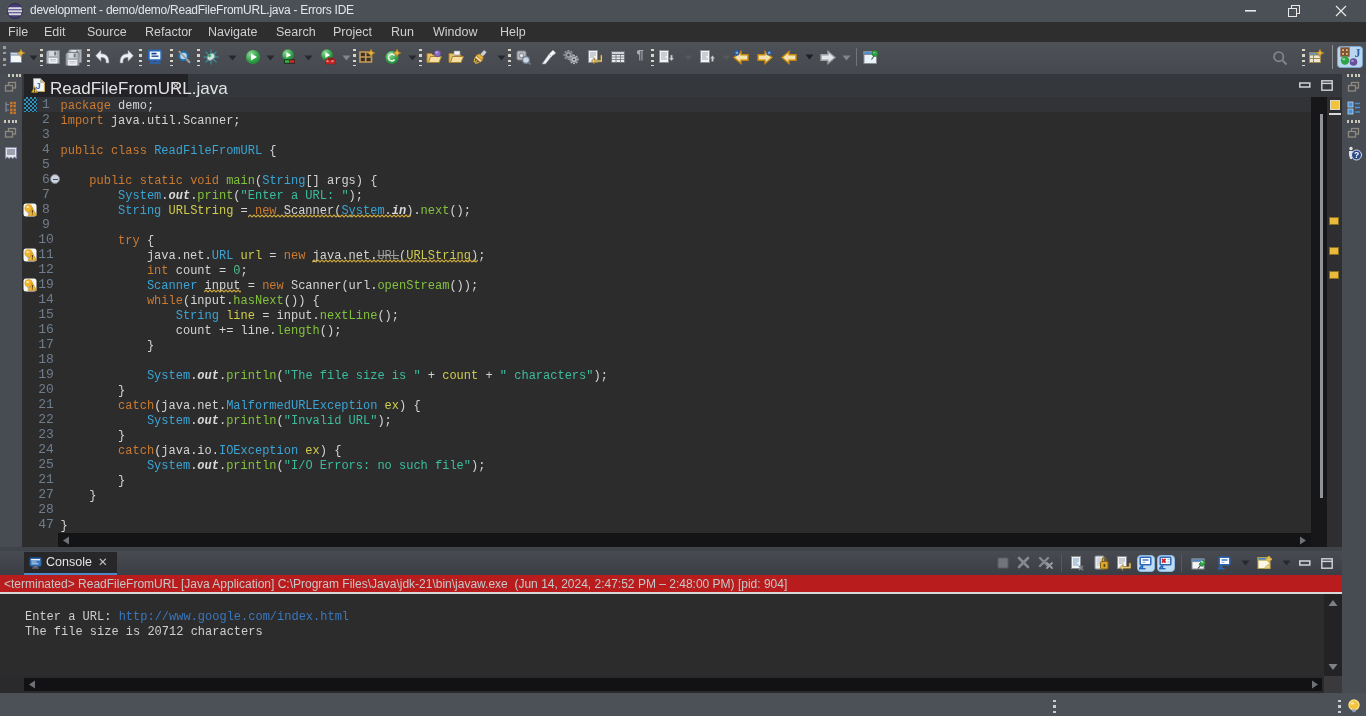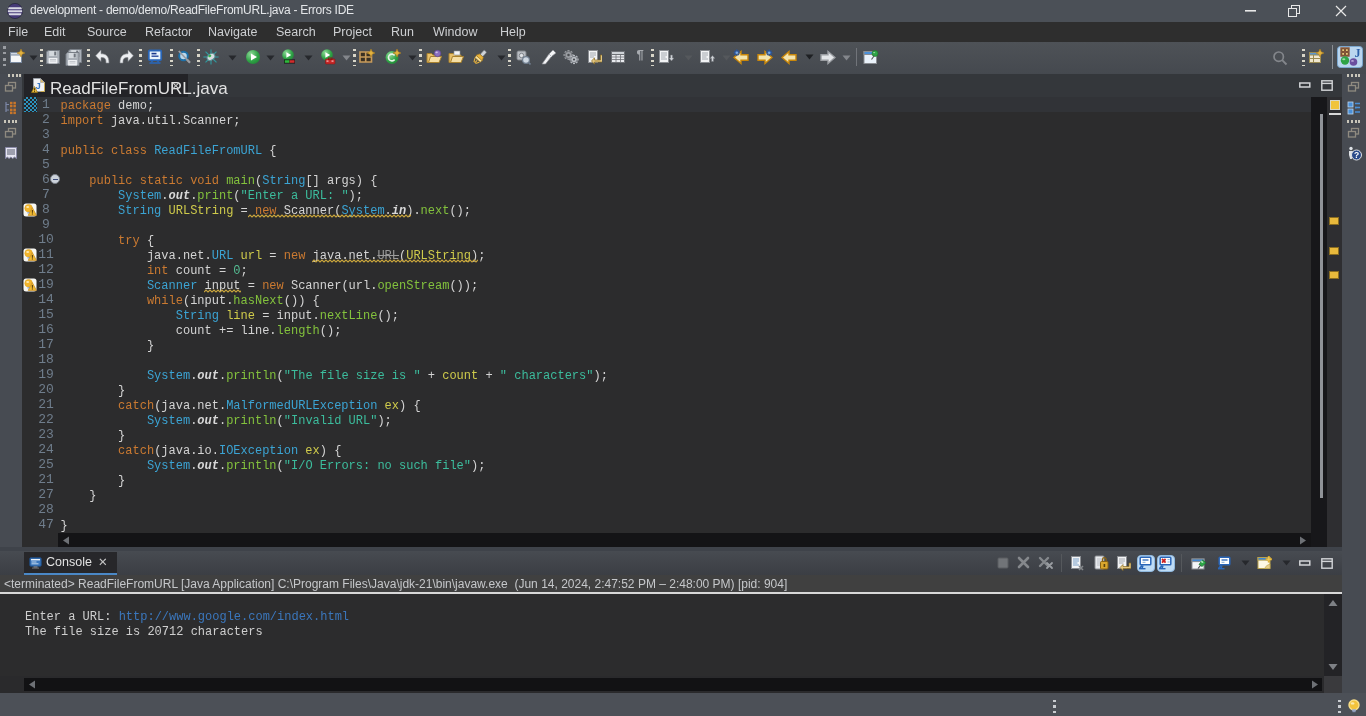--- a/index.html
+++ b/index.html
@@ -38,21 +38,21 @@
 #vtrack{position:absolute;left:1311px;top:97px;width:16px;height:450px;background:#17171a}
 #vthumb{position:absolute;left:1320px;top:114px;width:2.5px;height:384px;background:#909398}
 #oruler{position:absolute;left:1327px;top:97px;width:15px;height:450px;background:#2e2e31}
 #sash{position:absolute;left:0px;top:547px;width:1342px;height:4px;background:#3f434a}
 #contabs{position:absolute;left:0px;top:551px;width:1342px;height:24px;
   background:linear-gradient(#474b51,#3b3e44)}
 #contab{position:absolute;left:24px;top:1px;width:93px;height:33px;background:#27272a}
 #contab .ttext{position:absolute;left:22px;top:3px;font-size:12.5px;color:#e2e2e2}
 #contab .tx{position:absolute;left:74px;top:3px;font-size:11.5px;color:#c6c6c6}
 #contabul{position:absolute;left:24px;top:22px;width:93px;height:2px;background:#4a88c7}
-#termrow{position:absolute;left:0;top:575px;width:1342px;height:17px;background:#404040}
+#termrow{position:absolute;left:0;top:575px;width:1342px;height:17px;background:#b91c1c}
 #termrow span{position:absolute;left:4px;top:2px;font-size:12px;color:#c5c7ca;white-space:pre}
 #conwhite{position:absolute;left:0;top:592px;width:1342px;height:2px;background:#d8d8d8}
 #conout{position:absolute;left:0;top:594px;width:1324px;height:82px;background:#2c2c2d}
 #context{position:absolute;left:25px;top:16px;font:12px 'Liberation Mono',monospace;
   line-height:15px;white-space:pre;color:#cfcfcf}
 #convtrack{position:absolute;left:1324px;top:594px;width:18px;height:82px;background:#232326}
 #conhscroll{position:absolute;left:0px;top:676px;width:1324px;height:17px;background:#2a2a2c}
 #conhtrack{position:absolute;left:24px;top:678px;width:1298px;height:13px;background:#121214}
 #concorner{position:absolute;left:1324px;top:676px;width:18px;height:17px;background:#3a3a3d}
 #statusbar{position:absolute;left:0;top:693px;width:1366px;height:23px;background:#4c5057}

